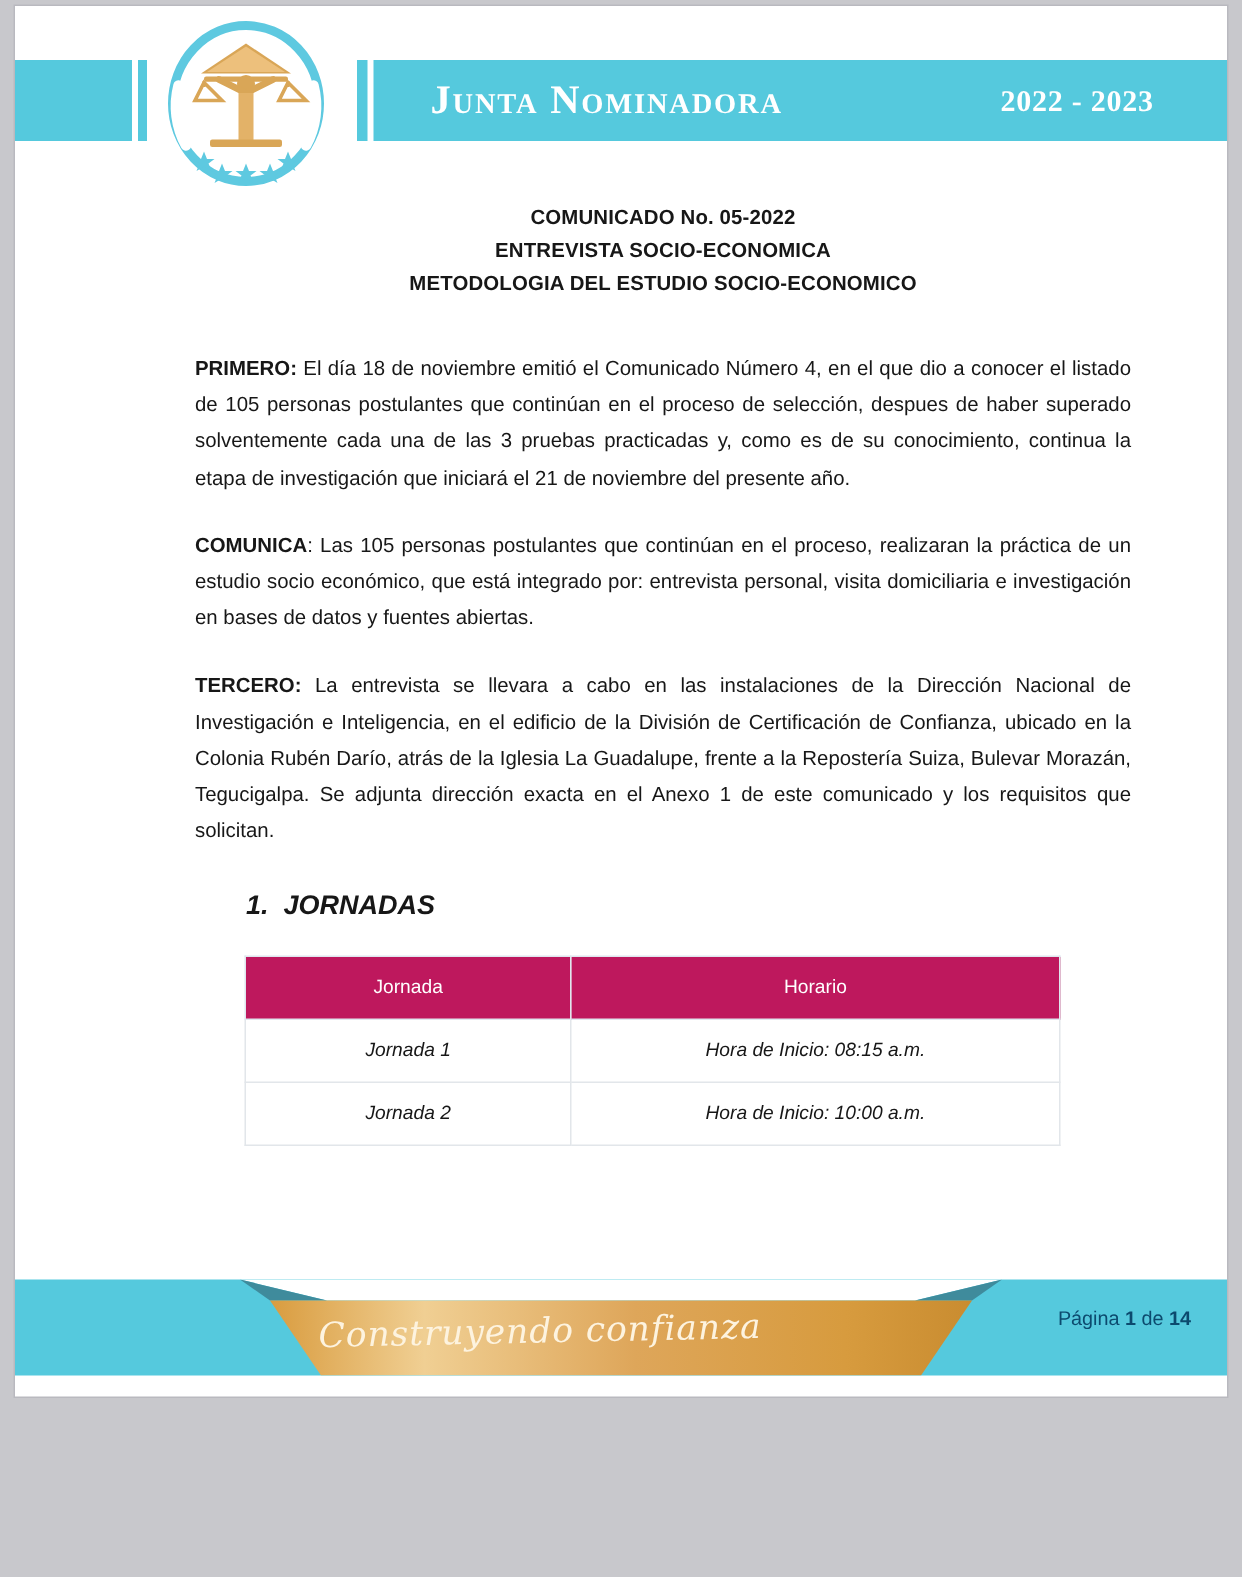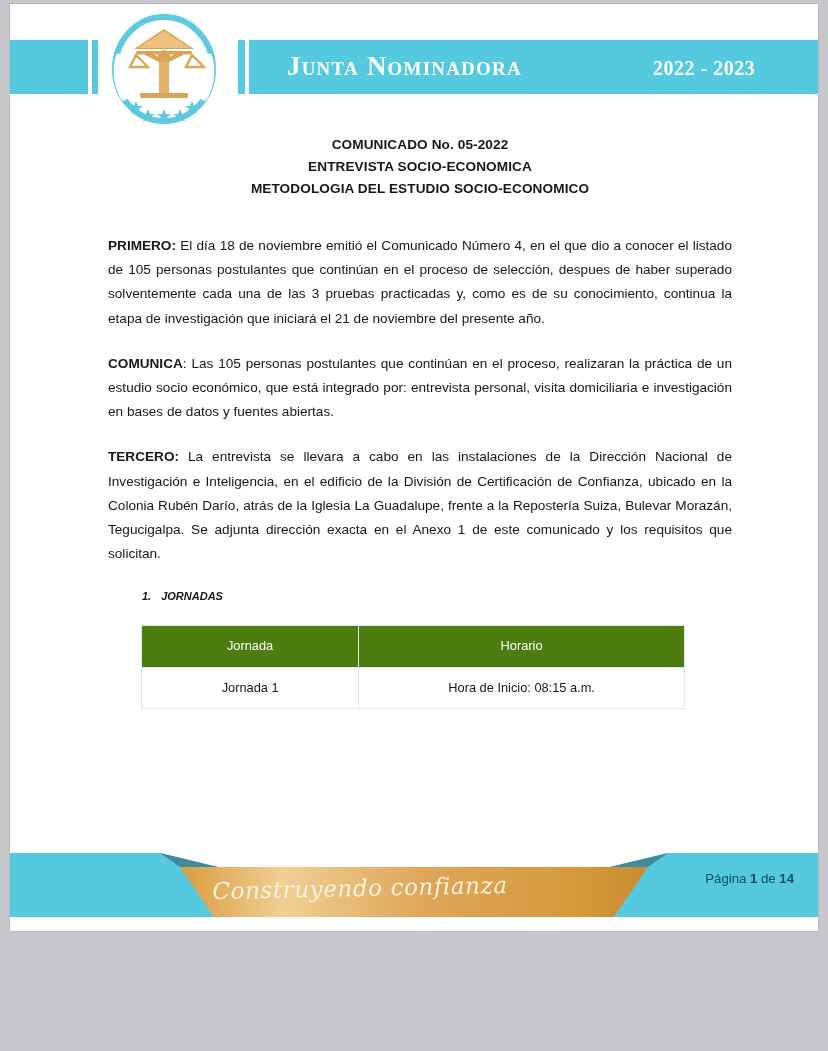--- a/index.html
+++ b/index.html
@@ -59,34 +59,34 @@
     color: #ffffff;
     font-family: "Liberation Serif", serif;
     font-size: 27px;
     font-weight: bold;
     font-variant: small-caps;
     letter-spacing: 1.2px;
     white-space: nowrap;
   }
   #header-years {
     position: absolute;
-    left: 643px;
+    left: 657px;
     top: 53px;
     color: #ffffff;
     font-family: "Liberation Serif", serif;
     font-size: 20px;
     font-weight: bold;
     letter-spacing: 0.5px;
     white-space: nowrap;
   }
 
   
   #doc-body {
     position: absolute;
-    left: 98px;
+    left: 120px;
     top: 130px;
     width: 624px;
     color: #171717;
     font-size: 13.6px;
     line-height: 1.78;
   }
   .doc-title-line {
     text-align: center;
     font-weight: bold;
     font-size: 13.6px;
@@ -99,45 +99,46 @@
     text-align: justify;
     text-justify: inter-word;
     margin: 0 0 21px 0;
   }
   .para b { font-weight: bold; }
 
   .num-item {
     margin: 0 0 2px 34px;
     font-weight: bold;
     font-style: italic;
-    font-size: 11px;
+    font-size: 18px;
   }
   .num-item .num { margin-right: 10px; }
   .lead-in { margin: 0 0 16px 0; }
 
   
   #jornadas-table {
     margin: 18px 0 0 33px;
     border-collapse: collapse;
     width: 544px;
     font-size: 12.8px;
   }
   #jornadas-table th {
-    background: #4d7c0f;
+    background: #be185d;
     color: #ffffff;
     font-weight: normal;
     text-align: center;
     padding: 9px 4px;
     border: 1px solid #dfe6ee;
   }
   #jornadas-table td {
     text-align: center;
     padding: 9px 4px;
     border: 1px solid #e2e6ea;
     color: #171717;
+    font-style: italic;
   }
   #jornadas-table .col-jornada { width: 40%; }
 
   
   #doc-footer {
     position: absolute;
     left: 0;
     bottom: 14px;
     width: 808px;
     height: 64px;
@@ -251,20 +252,24 @@
         <tr>
           <th class="col-jornada">Jornada</th>
           <th>Horario</th>
         </tr>
       </thead>
       <tbody>
         <tr>
           <td>Jornada 1</td>
           <td>Hora de Inicio: 08:15 a.m.</td>
         </tr>
+        <tr>
+          <td>Jornada 2</td>
+          <td>Hora de Inicio: 10:00 a.m.</td>
+        </tr>
       </tbody>
     </table>
   </div>
 
   <div id="doc-footer">
     <div id="footer-band"></div>
     <svg id="footer-ribbon" viewBox="0 0 808 64" preserveAspectRatio="none">
       <defs>
         <linearGradient id="goldgrad" x1="0" y1="0" x2="1" y2="0">
           <stop offset="0%" stop-color="#d99c3f"></stop>

